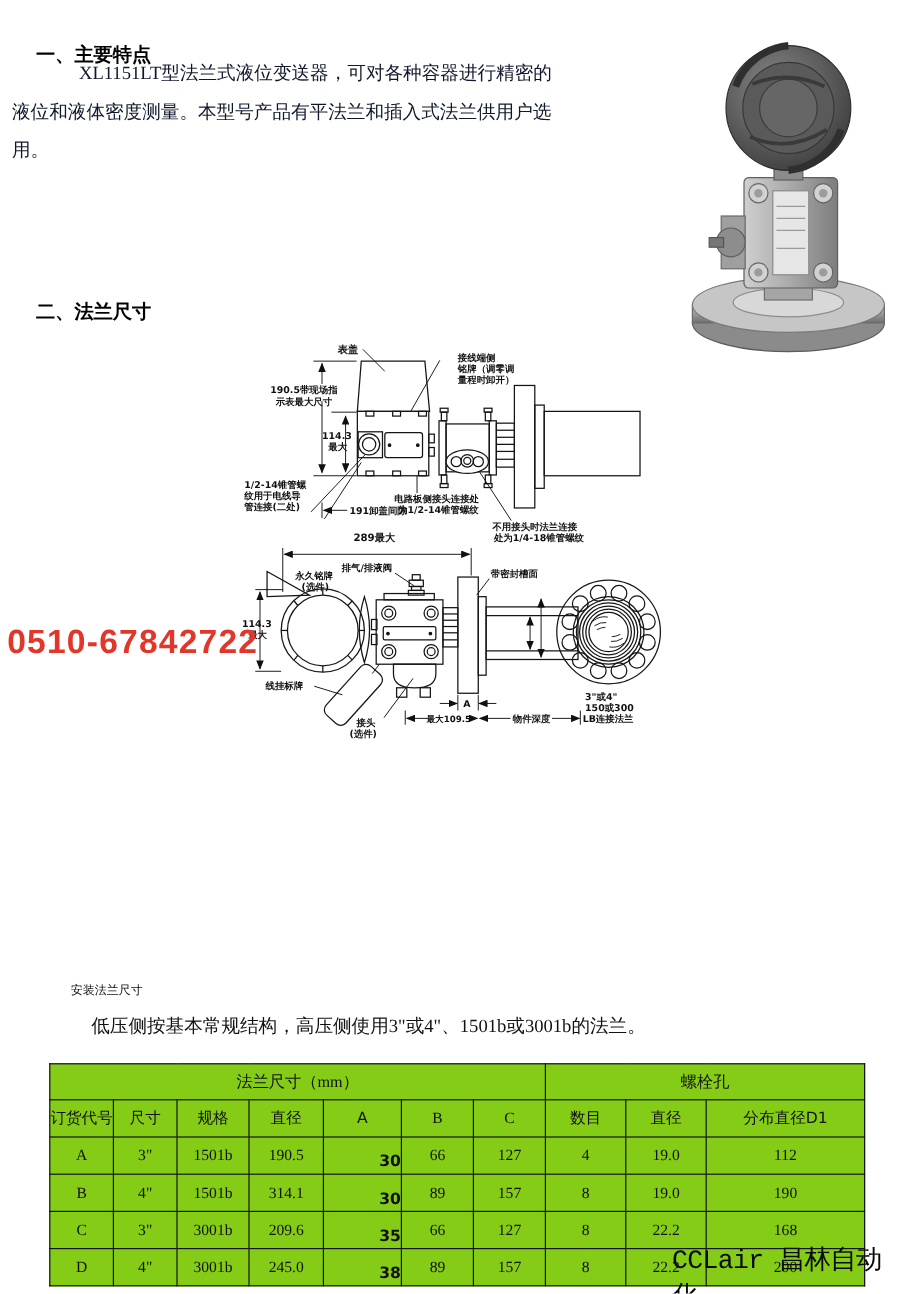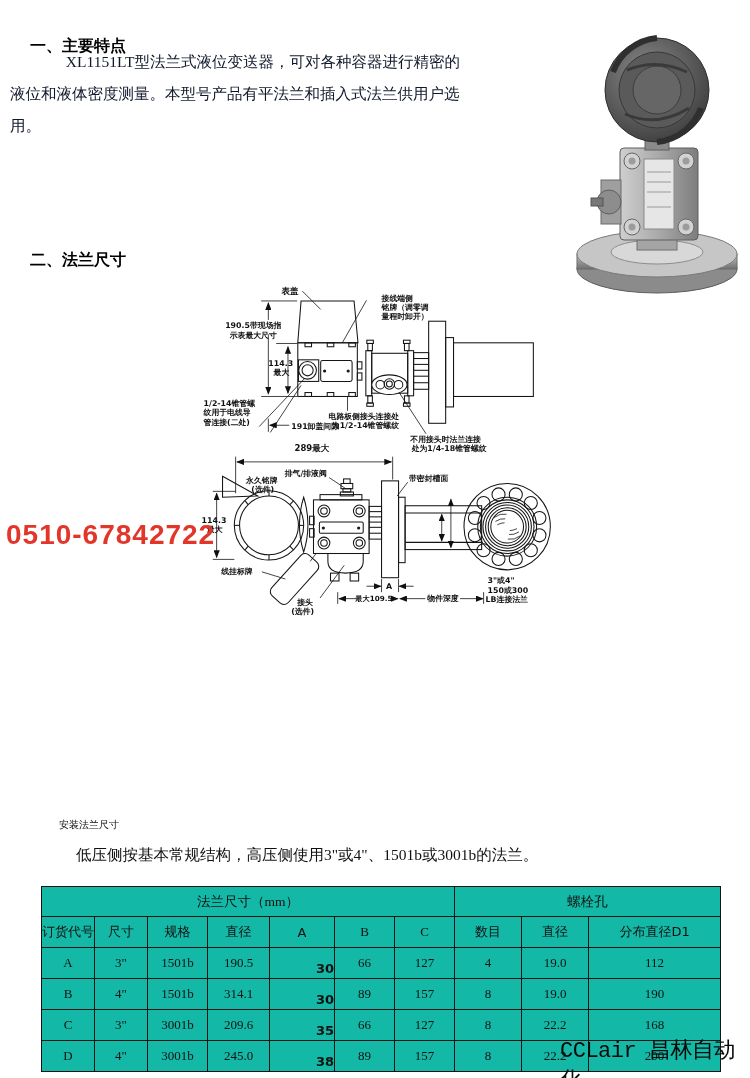--- a/index.html
+++ b/index.html
@@ -10,21 +10,21 @@
   .abs{position:absolute;}
   .h-cn{font-family:Liberation Sans, sans-serif;font-weight:bold;font-size:16px;color:#000;margin-top:22px;}
   #feat-para{left:10px;top:46px;width:452px;font-size:15.5px;line-height:32px;text-indent:3.6em;color:#0f172a;}
   #phone{left:6px;top:519px;font-family:"Liberation Sans","DejaVu Sans",sans-serif;
          font-weight:800;font-size:28px;color:#e2362a;letter-spacing:1px;}
   #flange-title{left:31px;top:818px;font-size:10px;margin-left:28px;}
   #flange-note{left:14px;top:845px;font-size:15.5px;text-indent:4em;width:700px;}
   #watermark{left:560px;top:1035px;font-family:Liberation Mono, monospace;
              font-size:22px;color:#0a0a0a;letter-spacing:-0.5px;}
   
-  #flange-table{left:41px;top:886px;border-collapse:collapse;table-layout:fixed;background:#14b8a6;}
+  #flange-table{left:41px;top:886px;border-collapse:collapse;table-layout:fixed;background:#84cc16;}
   #flange-table th,#flange-table td{
     border:1.6px solid #141414;text-align:center;vertical-align:middle;
     font-size:13px;padding:0;overflow:hidden;white-space:nowrap;
   }
   #flange-table thead tr:first-child th{height:29px;font-size:13.5px;font-weight:400;}
   #flange-table thead tr:last-child th{height:30px;font-weight:400;}
   #flange-table tbody td{height:30px;}
   .hei{font-family:"DejaVu Sans","Liberation Sans",sans-serif;font-weight:bold;font-size:12.5px;}
   td.col-a{font-family:"DejaVu Sans","Liberation Sans",sans-serif;font-weight:bold;font-size:13.5px;}
   td.col-a span{position:relative;top:5px;margin-left:46px;}

